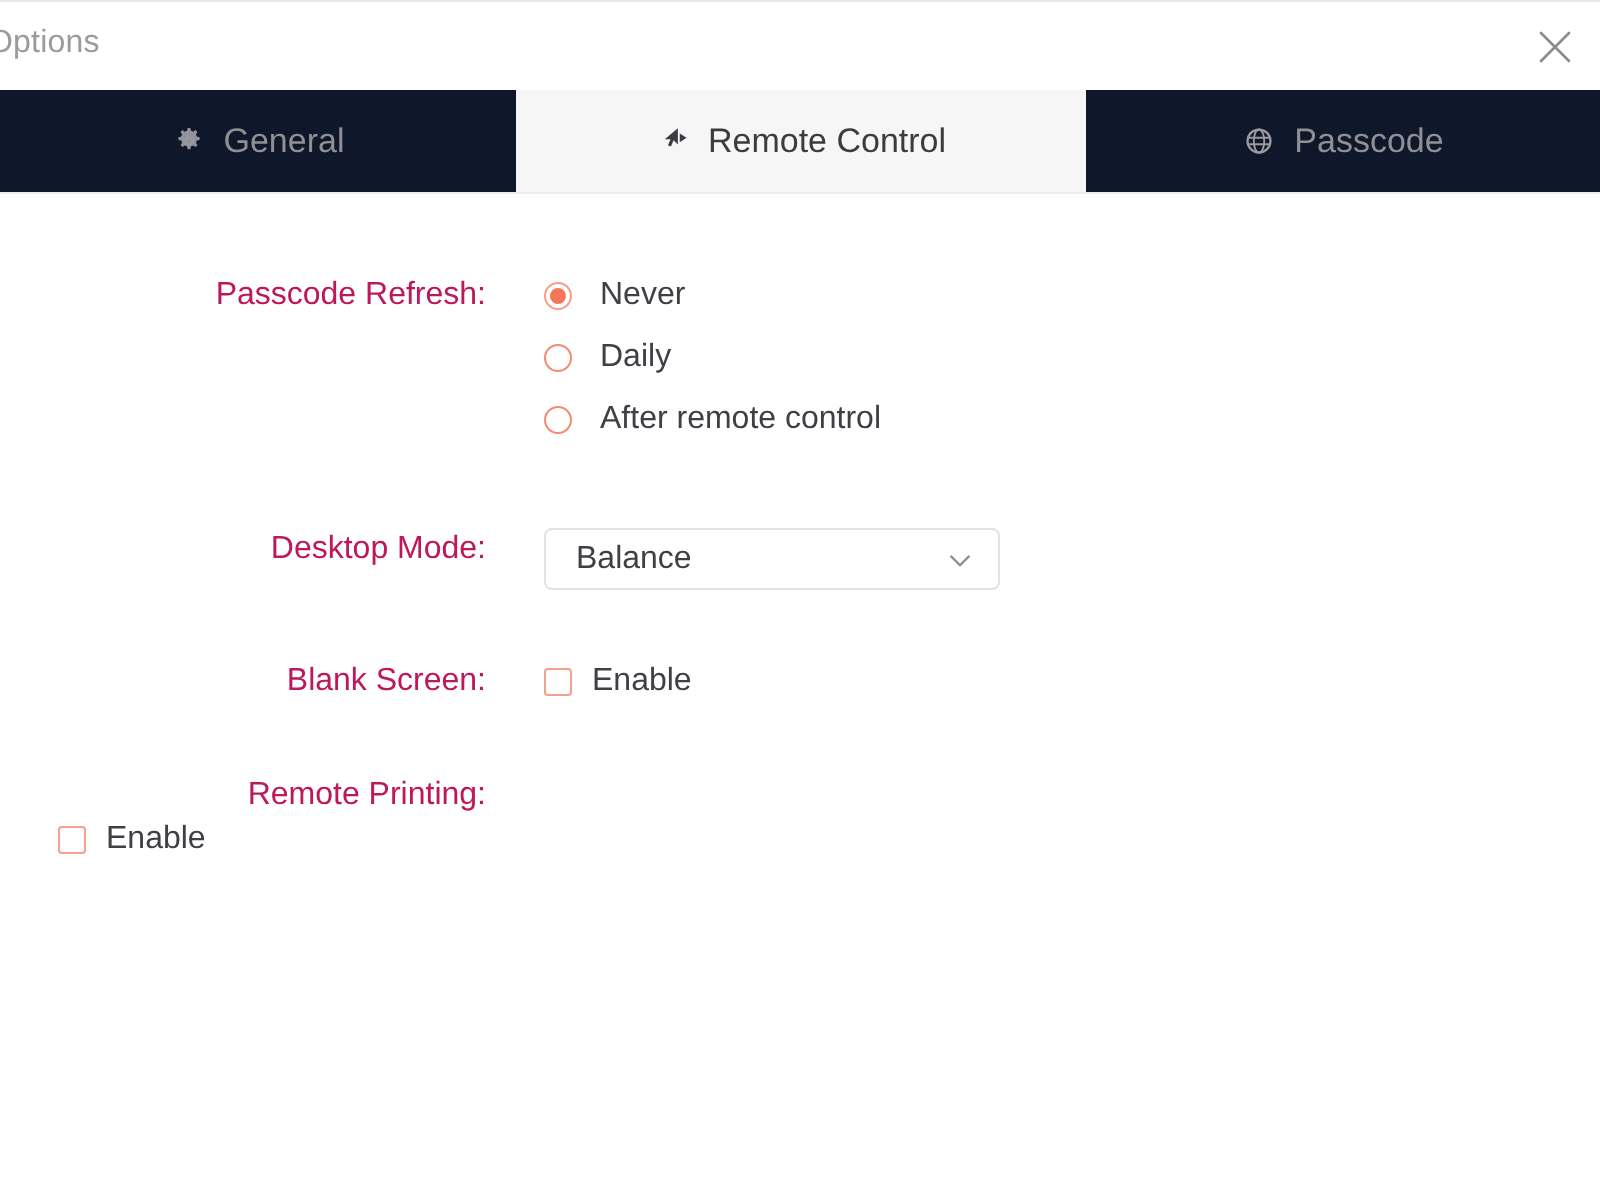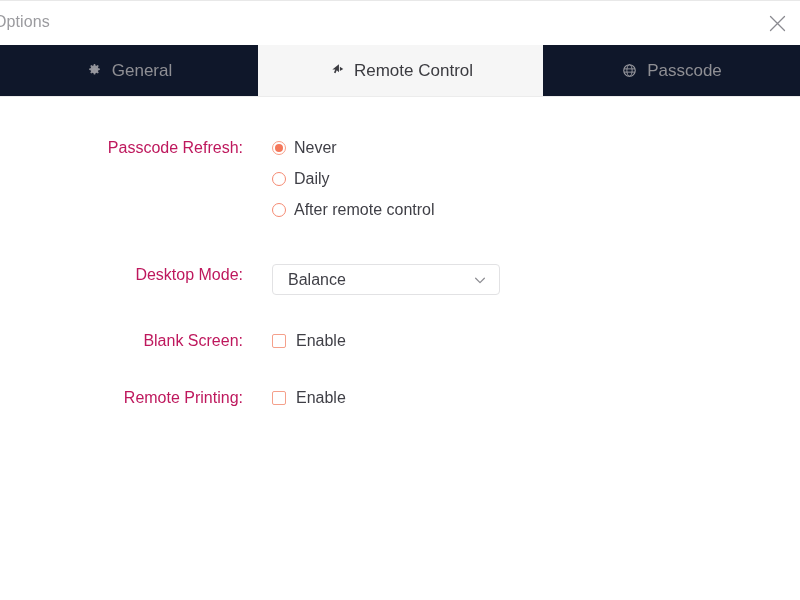--- a/index.html
+++ b/index.html
@@ -126,27 +126,27 @@
     margin-left: 29px;
     display: flex;
     flex-direction: column;
     gap: 9px;
   }
 
   
   .row-passcode { left: 0; top: 40px; }
   .row-desktop  { left: 0; top: 167px; }
   .row-blank    { left: 0; top: 233px; }
-  .row-printing { left: 0; top: 290px; }
+  .row-printing { left: 0; top: 290px; flex-direction: column; }
 
   
   .radio-item {
     display: flex;
     align-items: center;
-    gap: 8px;
+    gap: 14px;
     cursor: pointer;
     height: 22px;
   }
 
   .radio-mark {
     width: 14px;
     height: 14px;
     border-radius: 50%;
     border: 1.6px solid #f58a72;
     background: #ffffff;

